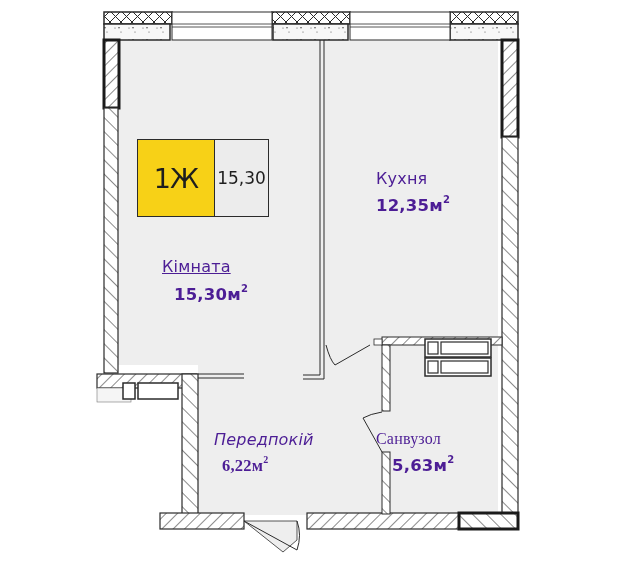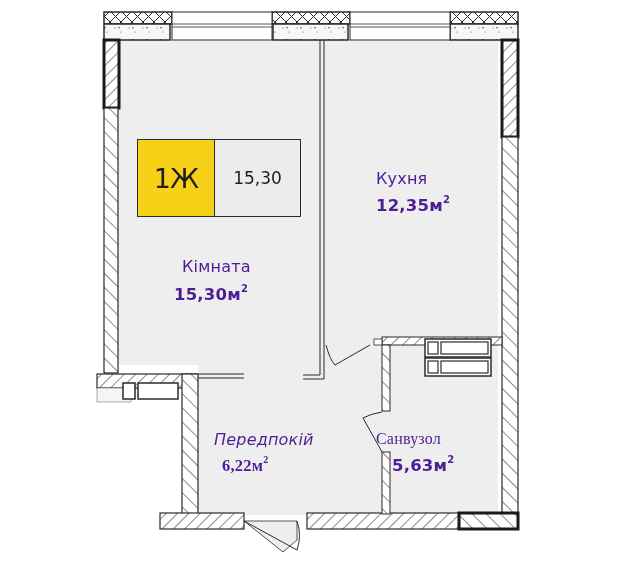--- a/index.html
+++ b/index.html
@@ -2,21 +2,21 @@
 <html><head>
 <meta charset="utf-8">
 <style>
   html, body { margin: 0; padding: 0; background: #ffffff; }
   body { width: 630px; height: 569px; position: relative; overflow: hidden; font-family: "DejaVu Sans", "Liberation Sans", sans-serif; }
   #plan { position: absolute; left: 0; top: 0; width: 630px; height: 569px; }
   .label { position: absolute; color: #4c1d95; white-space: nowrap; }
   .room-name { font-size: 16px; font-weight: 400; letter-spacing: 0.2px; }
   .room-area { font-size: 16.5px; font-weight: 700; letter-spacing: 0.2px; }
   .room-area sup { font-size: 10px; vertical-align: top; position: relative; top: -2px; }
-  .badge { position: absolute; left: 137px; top: 139px; width: 164px; height: 78px; border: 1.5px solid #2b2b2b; display: flex; box-sizing: border-box; background: #ffffff; }
+  .badge { position: absolute; left: 137px; top: 139px; width: 132px; height: 78px; border: 1.5px solid #2b2b2b; display: flex; box-sizing: border-box; background: #ffffff; }
   .badge-type { width: 76px; background: #f7d117; border-right: 1.5px solid #2b2b2b; display: flex; align-items: center; justify-content: center; font-size: 27px; color: #1e1e1e; font-weight: 400; letter-spacing: -1px; }
   .badge-vals { flex: 1; display: flex; flex-direction: column; background: #ececec; }
   .badge-total { flex: 1; border-bottom: 1.5px solid #2b2b2b; display: flex; align-items: center; justify-content: center; font-size: 17px; font-weight: 700; color: #1e1e1e; }
   .badge-living { flex: 1; display: flex; align-items: center; justify-content: center; font-size: 17px; color: #1e1e1e; }
 </style>
 </head>
 <body>
 
 <svg id="plan" viewBox="0 0 630 569" xmlns="http://www.w3.org/2000/svg">
   <defs>
@@ -117,21 +117,21 @@
   </g>
 </svg>
 
 <div class="badge">
   <div class="badge-type">1Ж</div>
   <div class="badge-vals">
     <div class="badge-living">15,30</div>
   </div>
 </div>
 
-<div class="label room-name" style="left:182px; top:257px;">Кімната</div>
+<div class="label room-name" style="left:162px; top:257px;text-decoration:underline;">Кімната</div>
 <div class="label room-area" style="left:174px; top:285px;"><span>15,30</span><span>м</span><sup>2</sup></div>
 
 <div class="label room-name" style="left:376px; top:169px;">Кухня</div>
 <div class="label room-area" style="left:376px; top:196px;text-align:right;"><span>12,35</span><span>м</span><sup>2</sup></div>
 
 <div class="label room-name" style="left:214px; top:430px;font-style:italic;">Передпокій</div>
 <div class="label room-area" style="left:222px; top:456px;font-family:Liberation Serif, serif;"><span>6,22</span><span>м</span><sup>2</sup></div>
 
 <div class="label room-name" style="left:376px; top:430px;font-family:Liberation Serif, serif;">Санвузол</div>
 <div class="label room-area" style="left:392px; top:456px;"><span>5,63</span><span>м</span><sup>2</sup></div>

